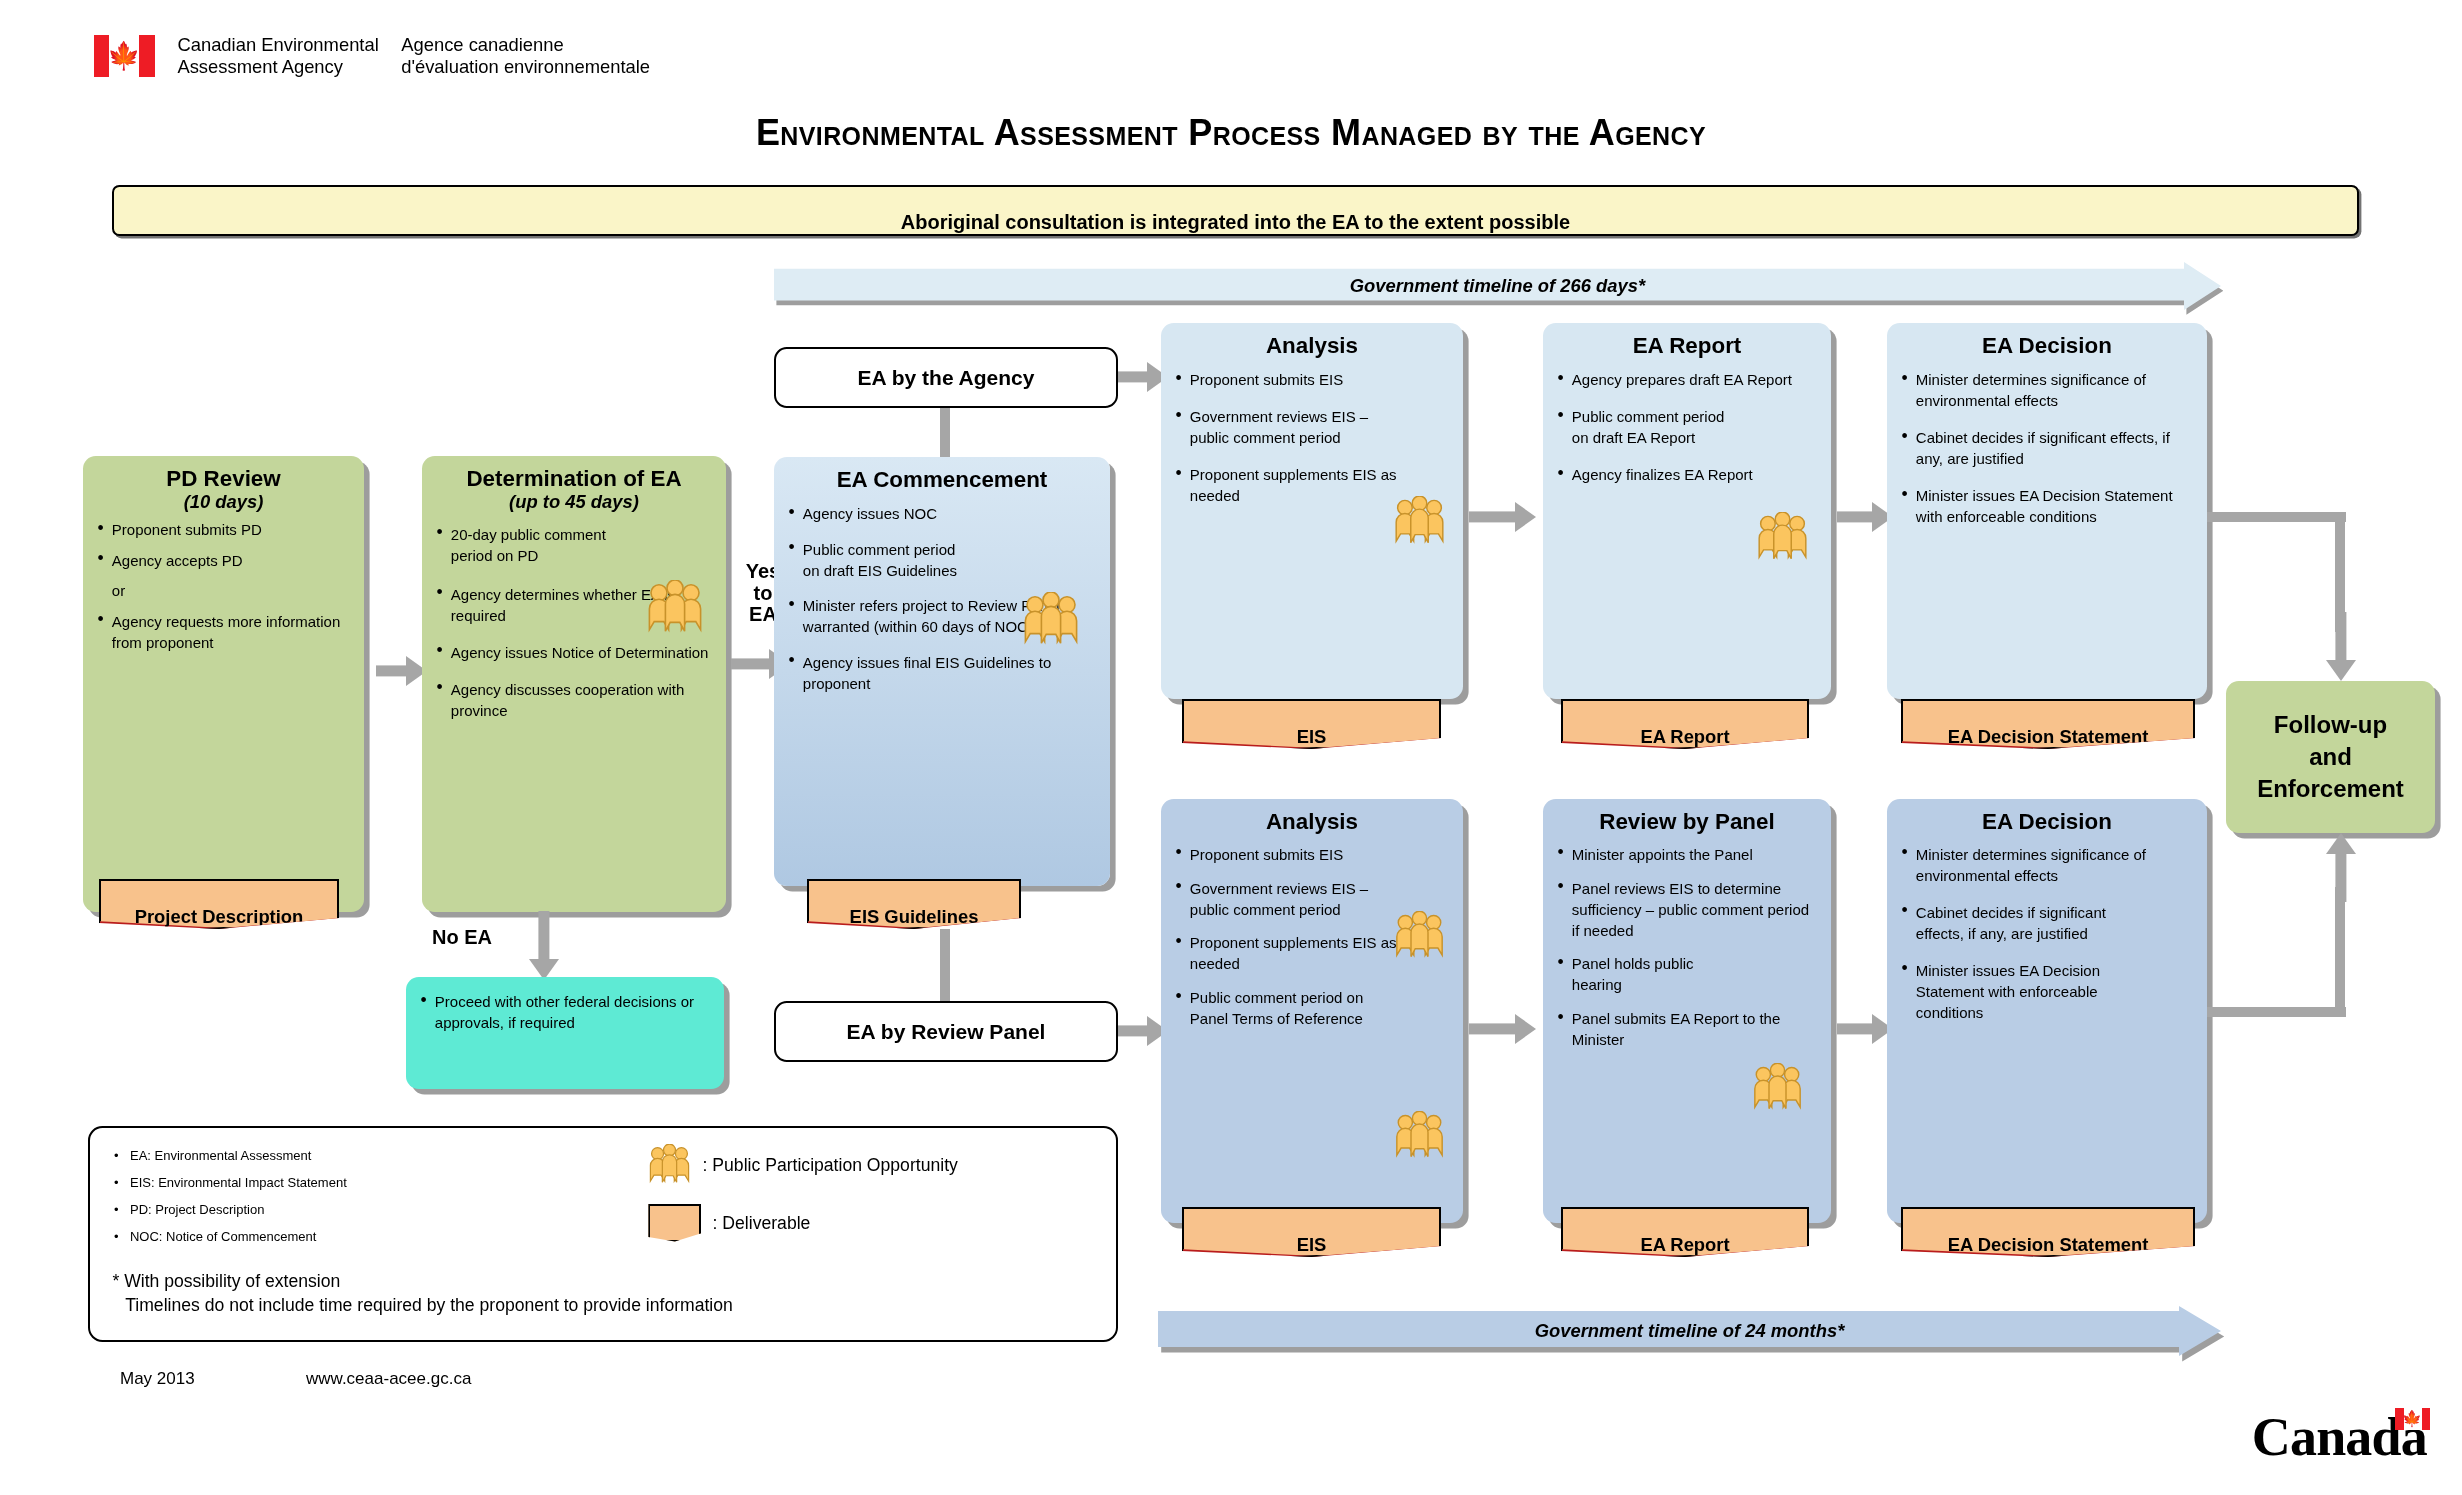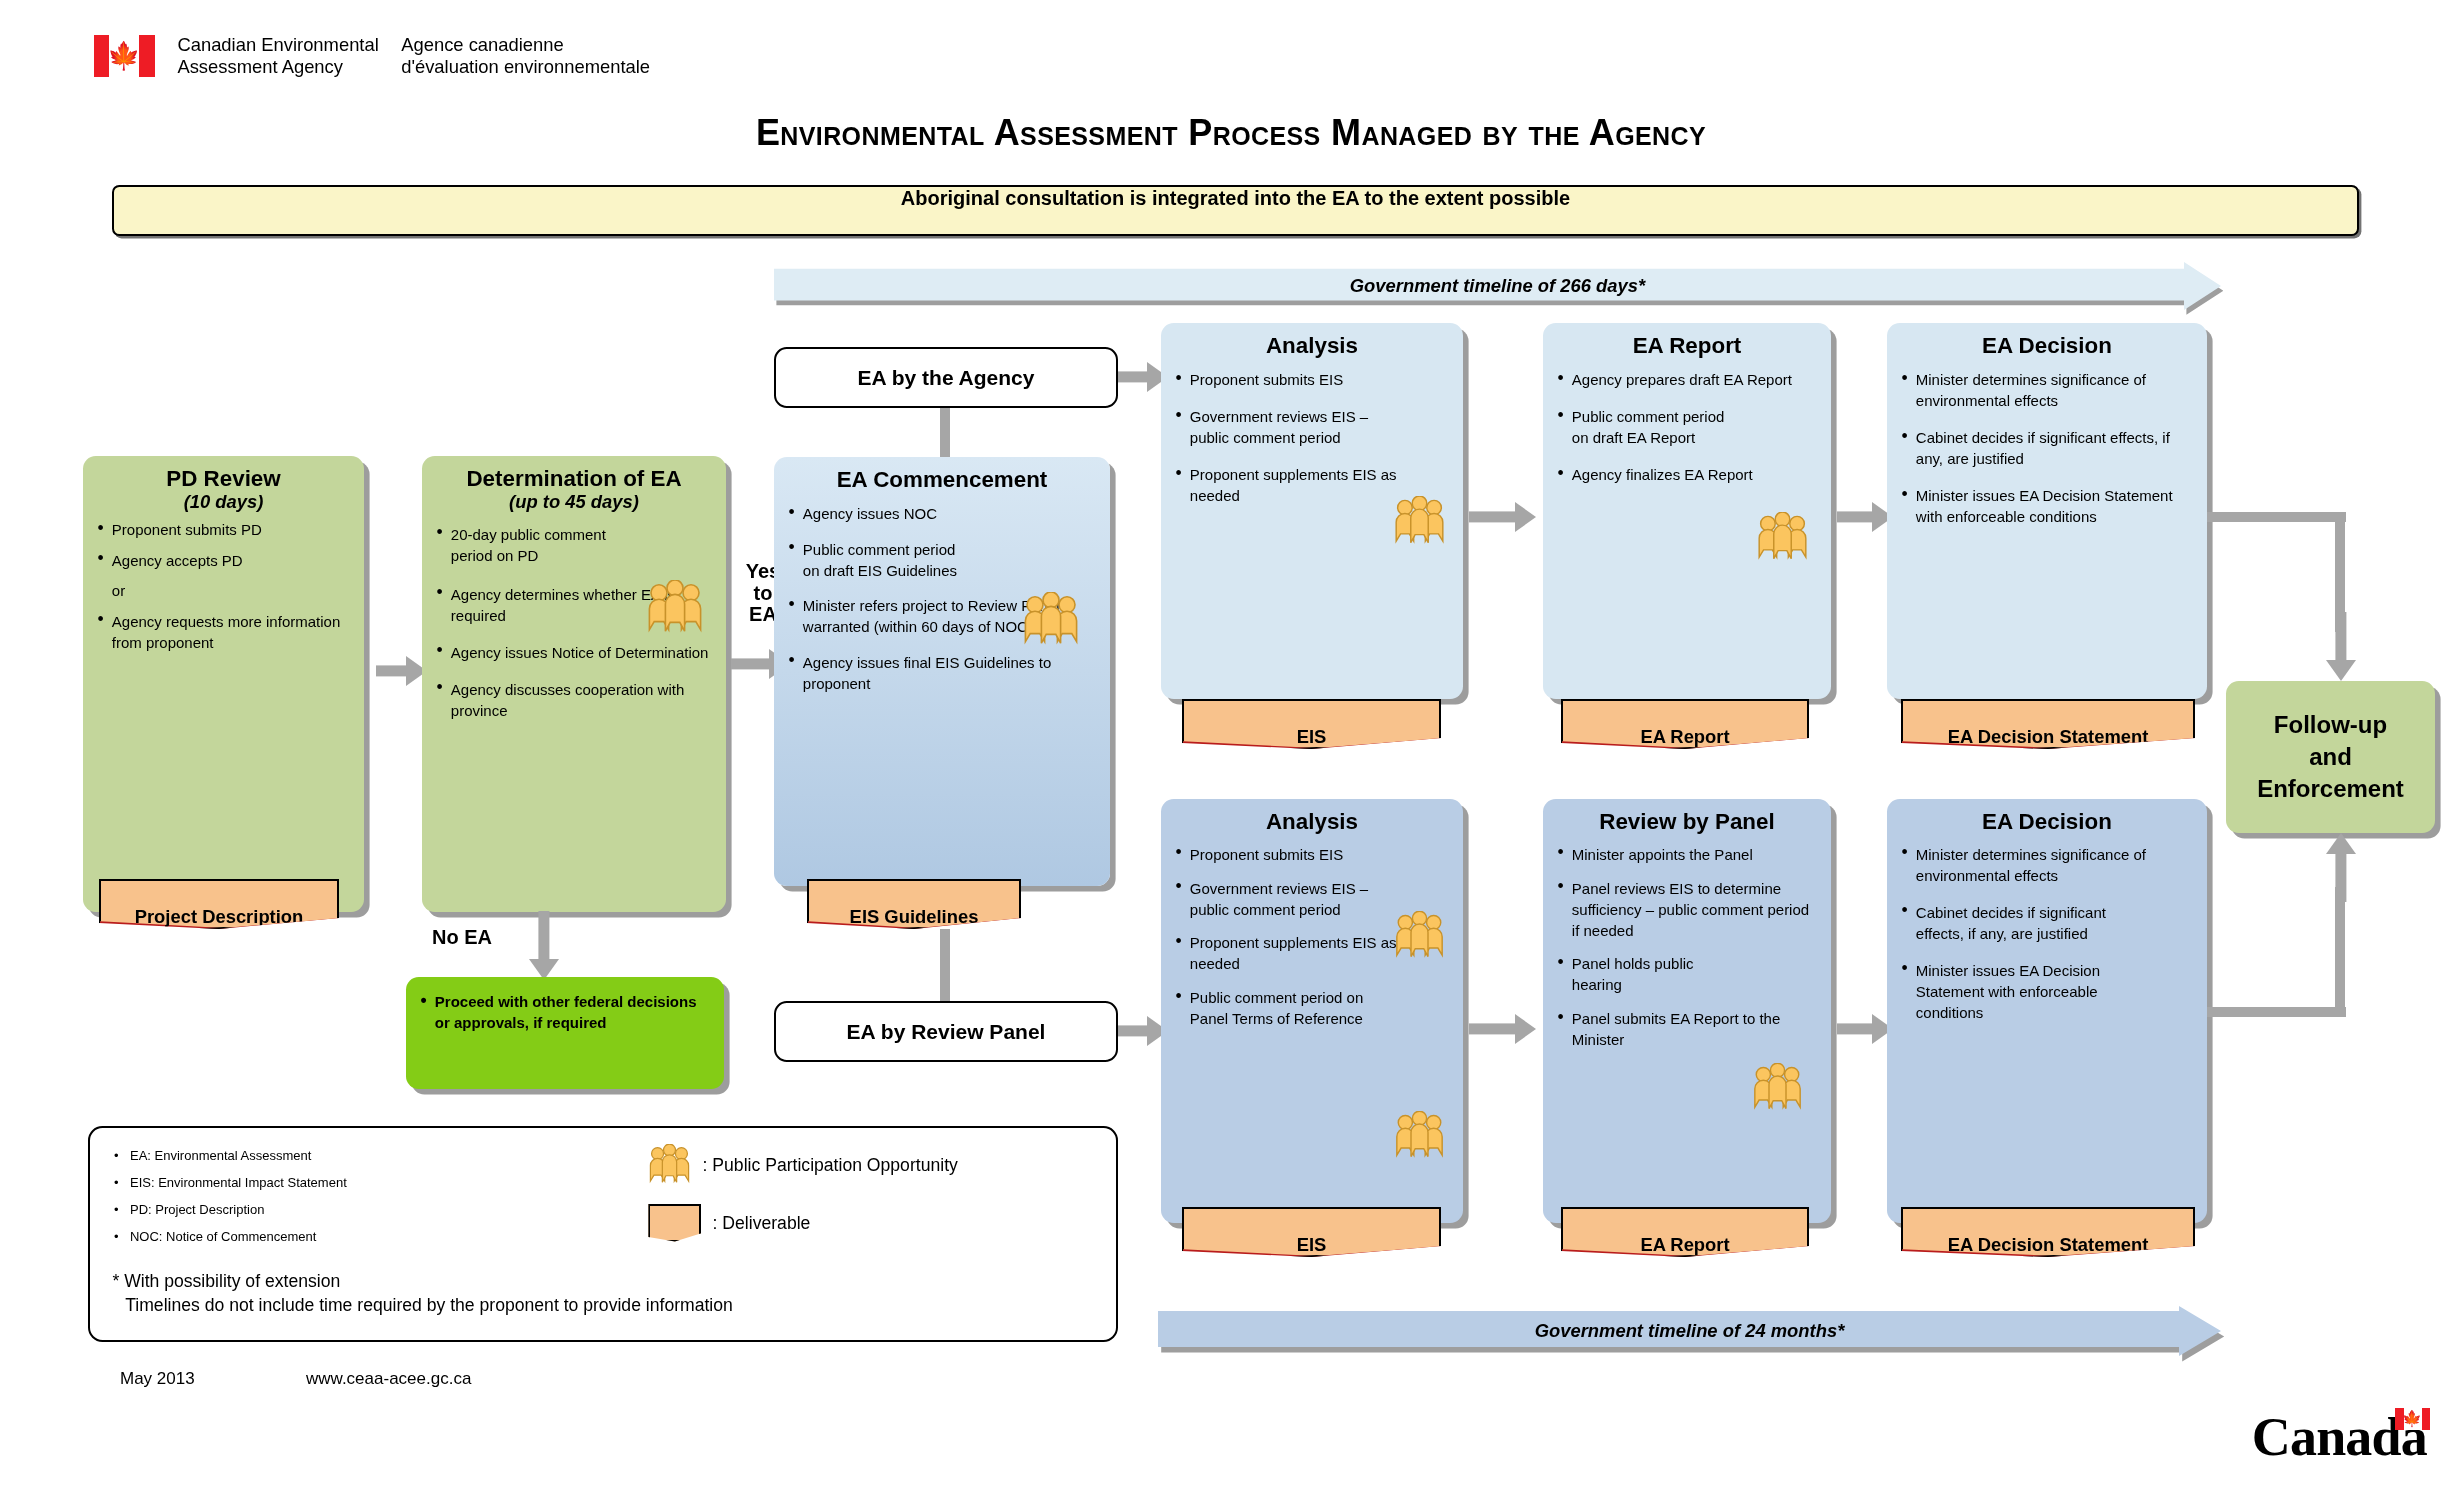--- a/index.html
+++ b/index.html
@@ -21,21 +21,21 @@
   .wordmark-txt{font-size:18.4px;line-height:22.4px;color:#000;white-space:pre-line;}
 
   h1#page-title{
     font-size:36px;letter-spacing:0.4px;font-weight:bold;text-align:center;margin:0;
     font-variant:small-caps;
   }
 
   
   #banner{
     background:#FAF5C8;border:2.4px solid #000;border-radius:7.2px;
-    display:flex;align-items:flex-start;justify-content:center;
+    display:flex;align-items:flex-end;justify-content:center;
     font-size:20px;font-weight:bold;
     box-shadow:2.4px 2.4px 0 rgba(0,0,0,.55);
   }
 
   
   .tl{display:flex;align-items:center;justify-content:center;position:absolute;}
   .tl .label{position:relative;z-index:3;font-size:18.4px;font-weight:bold;font-style:italic;}
   .tl-365 .shape{
     position:absolute;left:0;top:0;width:100%;height:100%;
     background:#DEECF4;
@@ -60,21 +60,21 @@
   
   .pbox{
     border-radius:12.8px;
     box-shadow:5.6px 5.6px 0 rgba(140,140,140,.85);
     padding:9.6px 12.8px 0 12.8px;
   }
   .pbox.green{background:#C3D69B;}
   .pbox.lightblue{background:#D7E7F2;}
   .pbox.gradblue{background:linear-gradient(180deg,#D9E8F4 0%,#AFC8E2 100%);}
   .pbox.midblue{background:#B9CDE5;}
-  .pbox.grey{background:#84cc16;font-weight:bold;}
+  .pbox.grey{background:#5eead4;}
 
   .pbox .ttl{font-size:22.4px;font-weight:bold;text-align:center;line-height:25.6px;}
   .pbox .sub{font-size:18.4px;font-weight:bold;font-style:italic;text-align:center;line-height:21.6px;}
 
   ul.bl{margin:6.4px 0 0 0;padding:0;list-style:none;}
   ul.bl li{
     font-size:15px;line-height:21px;margin:0 0 9.6px 0;
     padding-left:16px;position:relative;
   }
   ul.bl li.bullet::before{

